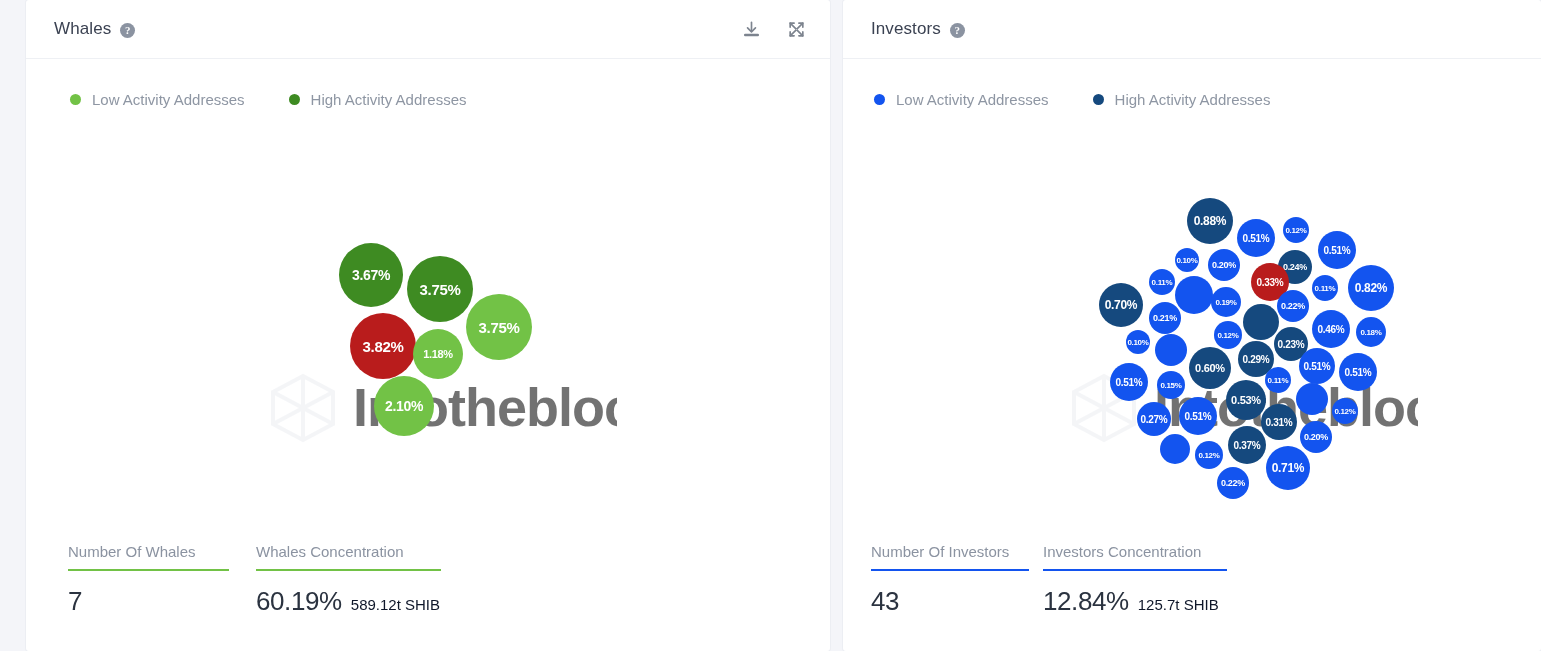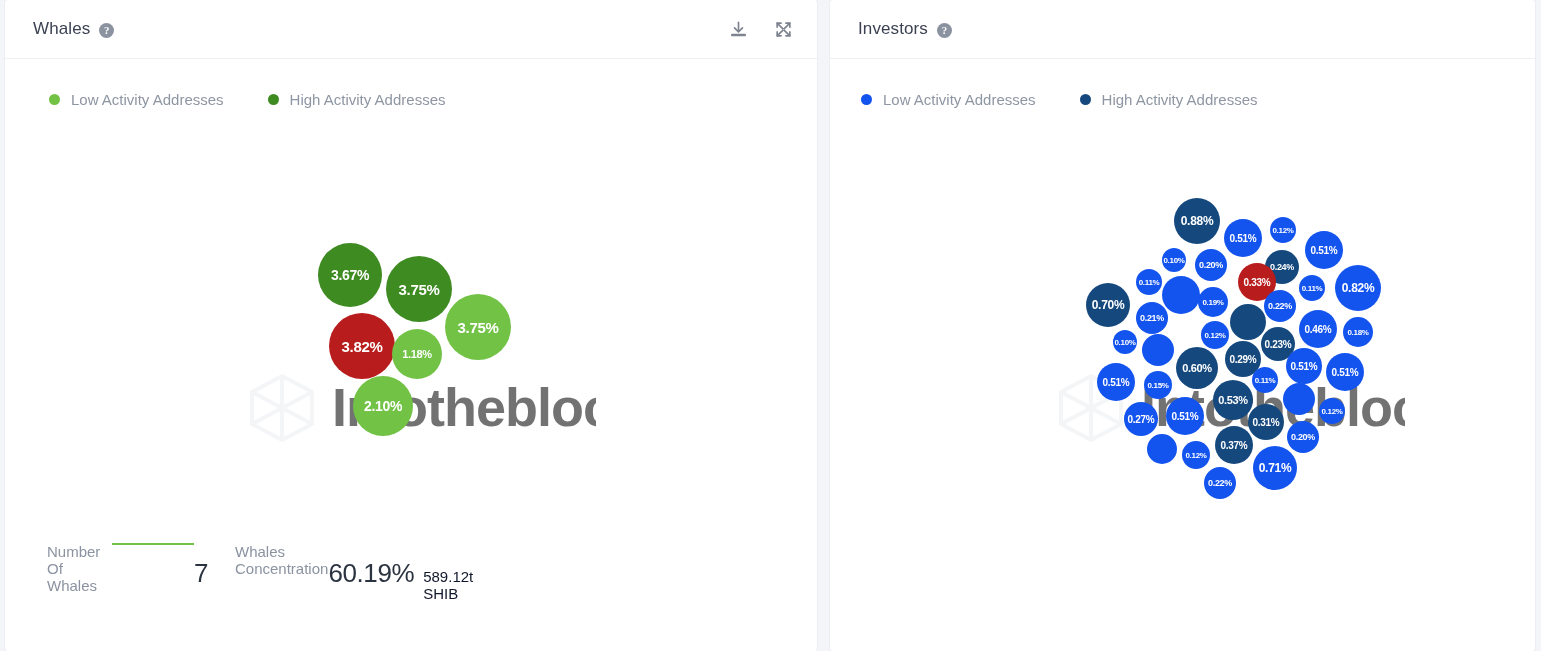--- a/index.html
+++ b/index.html
@@ -2,21 +2,21 @@
 <html><head>
 <meta charset="utf-8">
 <style>
   * { box-sizing: border-box; margin: 0; padding: 0; }
   html, body {
     width: 1541px; height: 651px;
     background: #f4f5f9;
     font-family: "Liberation Sans", sans-serif;
     overflow: hidden;
   }
-  .board { position: relative; width: 1541px; height: 651px; display: flex; gap: 13px; padding-left: 5px; }
+  .board { position: relative; width: 1541px; height: 651px; display: flex; gap: 13px; padding-left: 26px; }
 
   .panel {
     position: relative;
     background: #ffffff;
     border-radius: 3px;
     box-shadow: 0 0 0 1px #eceef3;
     overflow: hidden;
     height: 651px;
   }
   .panel.left  { width: 812px; }
@@ -71,21 +71,21 @@
     display: flex; align-items: center; justify-content: center;
     color: #ffffff; font-weight: 700;
     letter-spacing: -.3px;
     cursor: pointer;
   }
 
   
   .stats { display: flex; position: absolute; left: 0; right: 0; }
   .stats.left-stats  { left: 42px;  top: 543px; }
   .stats.right-stats { left: 864px; top: 543px; }
-  .stat-block { display: flex; flex-direction: row; }
+  .stat-block { display: flex; flex-direction: column; }
   .stat-label {
     font-size: 15px; color: #8b93a1; padding-bottom: 9px;
   }
   .stat-rule { height: 2px; width: 100%; }
   .stat-value-row { display: flex; align-items: baseline; padding-top: 15px; }
   .stat-value { font-size: 26px; color: #2b3340; letter-spacing: -.4px; }
   .stat-sub { font-size: 15px; color: #0f172a; margin-left: 9px; }
 </style>
 </head>
 <body>
@@ -319,15 +319,32 @@
           <span style="white-space: nowrap;">0.12%</span>
         </div>
         <div class="bubble" style="left: 423px; top: 338px; width: 44px; height: 44px; background: rgb(19, 84, 239); font-size: 12px;">
           <span style="white-space: nowrap;">0.71%</span>
         </div>
         <div class="bubble" style="left: 374px; top: 359px; width: 32px; height: 32px; background: rgb(19, 84, 239); font-size: 9px;">
           <span style="white-space: nowrap;">0.22%</span>
         </div>
       </div>
 
+    <div class="stats right-stats" style="left:28px">
+      <div class="stat-block" style="width:158px">
+        <span class="stat-label">Number Of Investors</span>
+        <span class="stat-rule" style="background:#1354ef"></span>
+        <span class="stat-value-row">
+          <span class="stat-value">43</span>
+        </span>
+      </div>
+      <div class="stat-block" style="margin-left:14px;width:184px">
+        <span class="stat-label">Investors Concentration</span>
+        <span class="stat-rule" style="background:#1354ef"></span>
+        <span class="stat-value-row">
+          <span class="stat-value">12.84%</span>
+          <span class="stat-sub">125.7t SHIB</span>
+        </span>
+      </div>
+    </div>
   </section>
 
 </div>
 
 </body></html>

